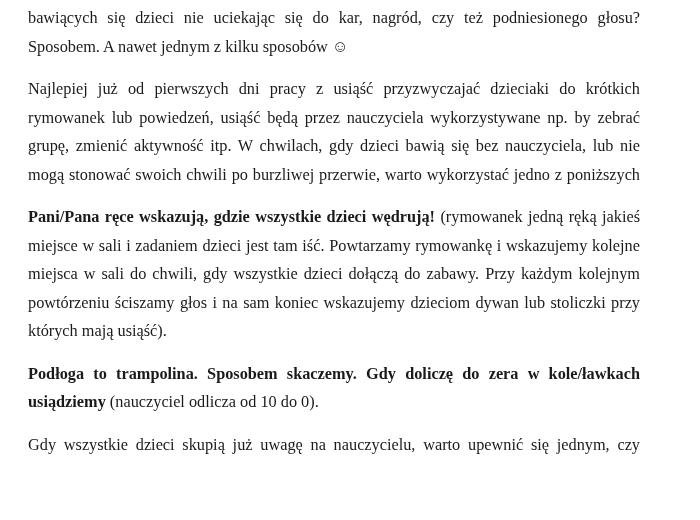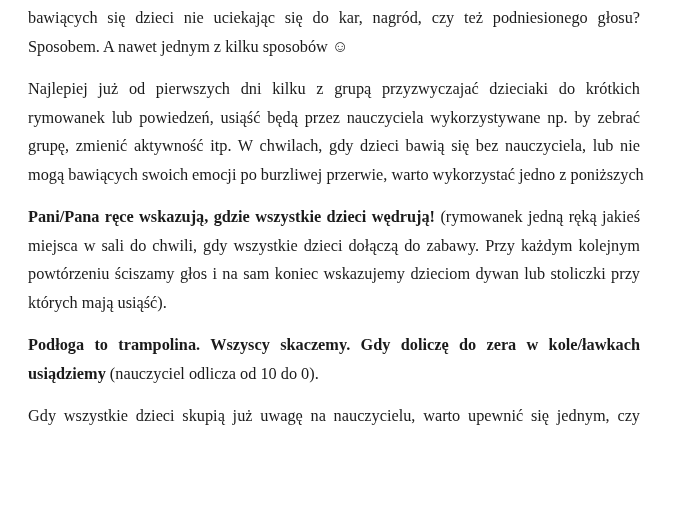--- a/index.html
+++ b/index.html
@@ -56,35 +56,36 @@
 <div class="page">
 
   <span class="partial-line"></span>
 
   <p class="para">
     <span class="line">bawiących się dzieci nie uciekając się do kar, nagród, czy też podniesionego głosu?</span>
     <span class="line last">Sposobem. A nawet jednym z kilku sposobów ☺</span>
   </p>
 
   <p class="para">
-    <span class="line">Najlepiej już od pierwszych dni kilku z grupą przyzwyczajać dzieciaki do krótkich</span>
+    <span class="line">Najlepiej już od pierwszych dni pracy z usiąść przyzwyczajać dzieciaki do krótkich</span>
     <span class="line">rymowanek lub powiedzeń, usiąść będą przez nauczyciela wykorzystywane np. by zebrać</span>
     <span class="line">grupę, zmienić aktywność itp. W chwilach, gdy dzieci bawią się bez nauczyciela, lub nie</span>
-    <span class="line">mogą bawiących swoich emocji po burzliwej przerwie, warto wykorzystać jedno z poniższych</span>
+    <span class="line">mogą stonować swoich chwili po burzliwej przerwie, warto wykorzystać jedno z poniższych</span>
   </p>
 
   <p class="para">
     <span class="line"><b class="bold">Pani/Pana ręce wskazują, gdzie wszystkie dzieci wędrują!</b><span> (rymowanek jedną ręką jakieś</span></span>
+    <span class="line">miejsce w sali i zadaniem dzieci jest tam iść. Powtarzamy rymowankę i wskazujemy kolejne</span>
     <span class="line">miejsca w sali do chwili, gdy wszystkie dzieci dołączą do zabawy. Przy każdym kolejnym</span>
     <span class="line">powtórzeniu ściszamy głos i na sam koniec wskazujemy dzieciom dywan lub stoliczki przy</span>
     <span class="line last">których mają usiąść).</span>
   </p>
 
   <p class="para">
-    <span class="line bold">Podłoga to trampolina. Wszyscy skaczemy. Gdy doliczę do zera w kole/ławkach</span>
+    <span class="line bold">Podłoga to trampolina. Sposobem skaczemy. Gdy doliczę do zera w kole/ławkach</span>
     <span class="line last"><b class="bold">usiądziemy</b><span> (nauczyciel odlicza od 10 do 0).</span></span>
   </p>
 
   <p class="para">
     <span class="line">Gdy wszystkie dzieci skupią już uwagę na nauczycielu, warto upewnić się jednym, czy</span>
   </p>
 
 </div>
 
 </body></html>

